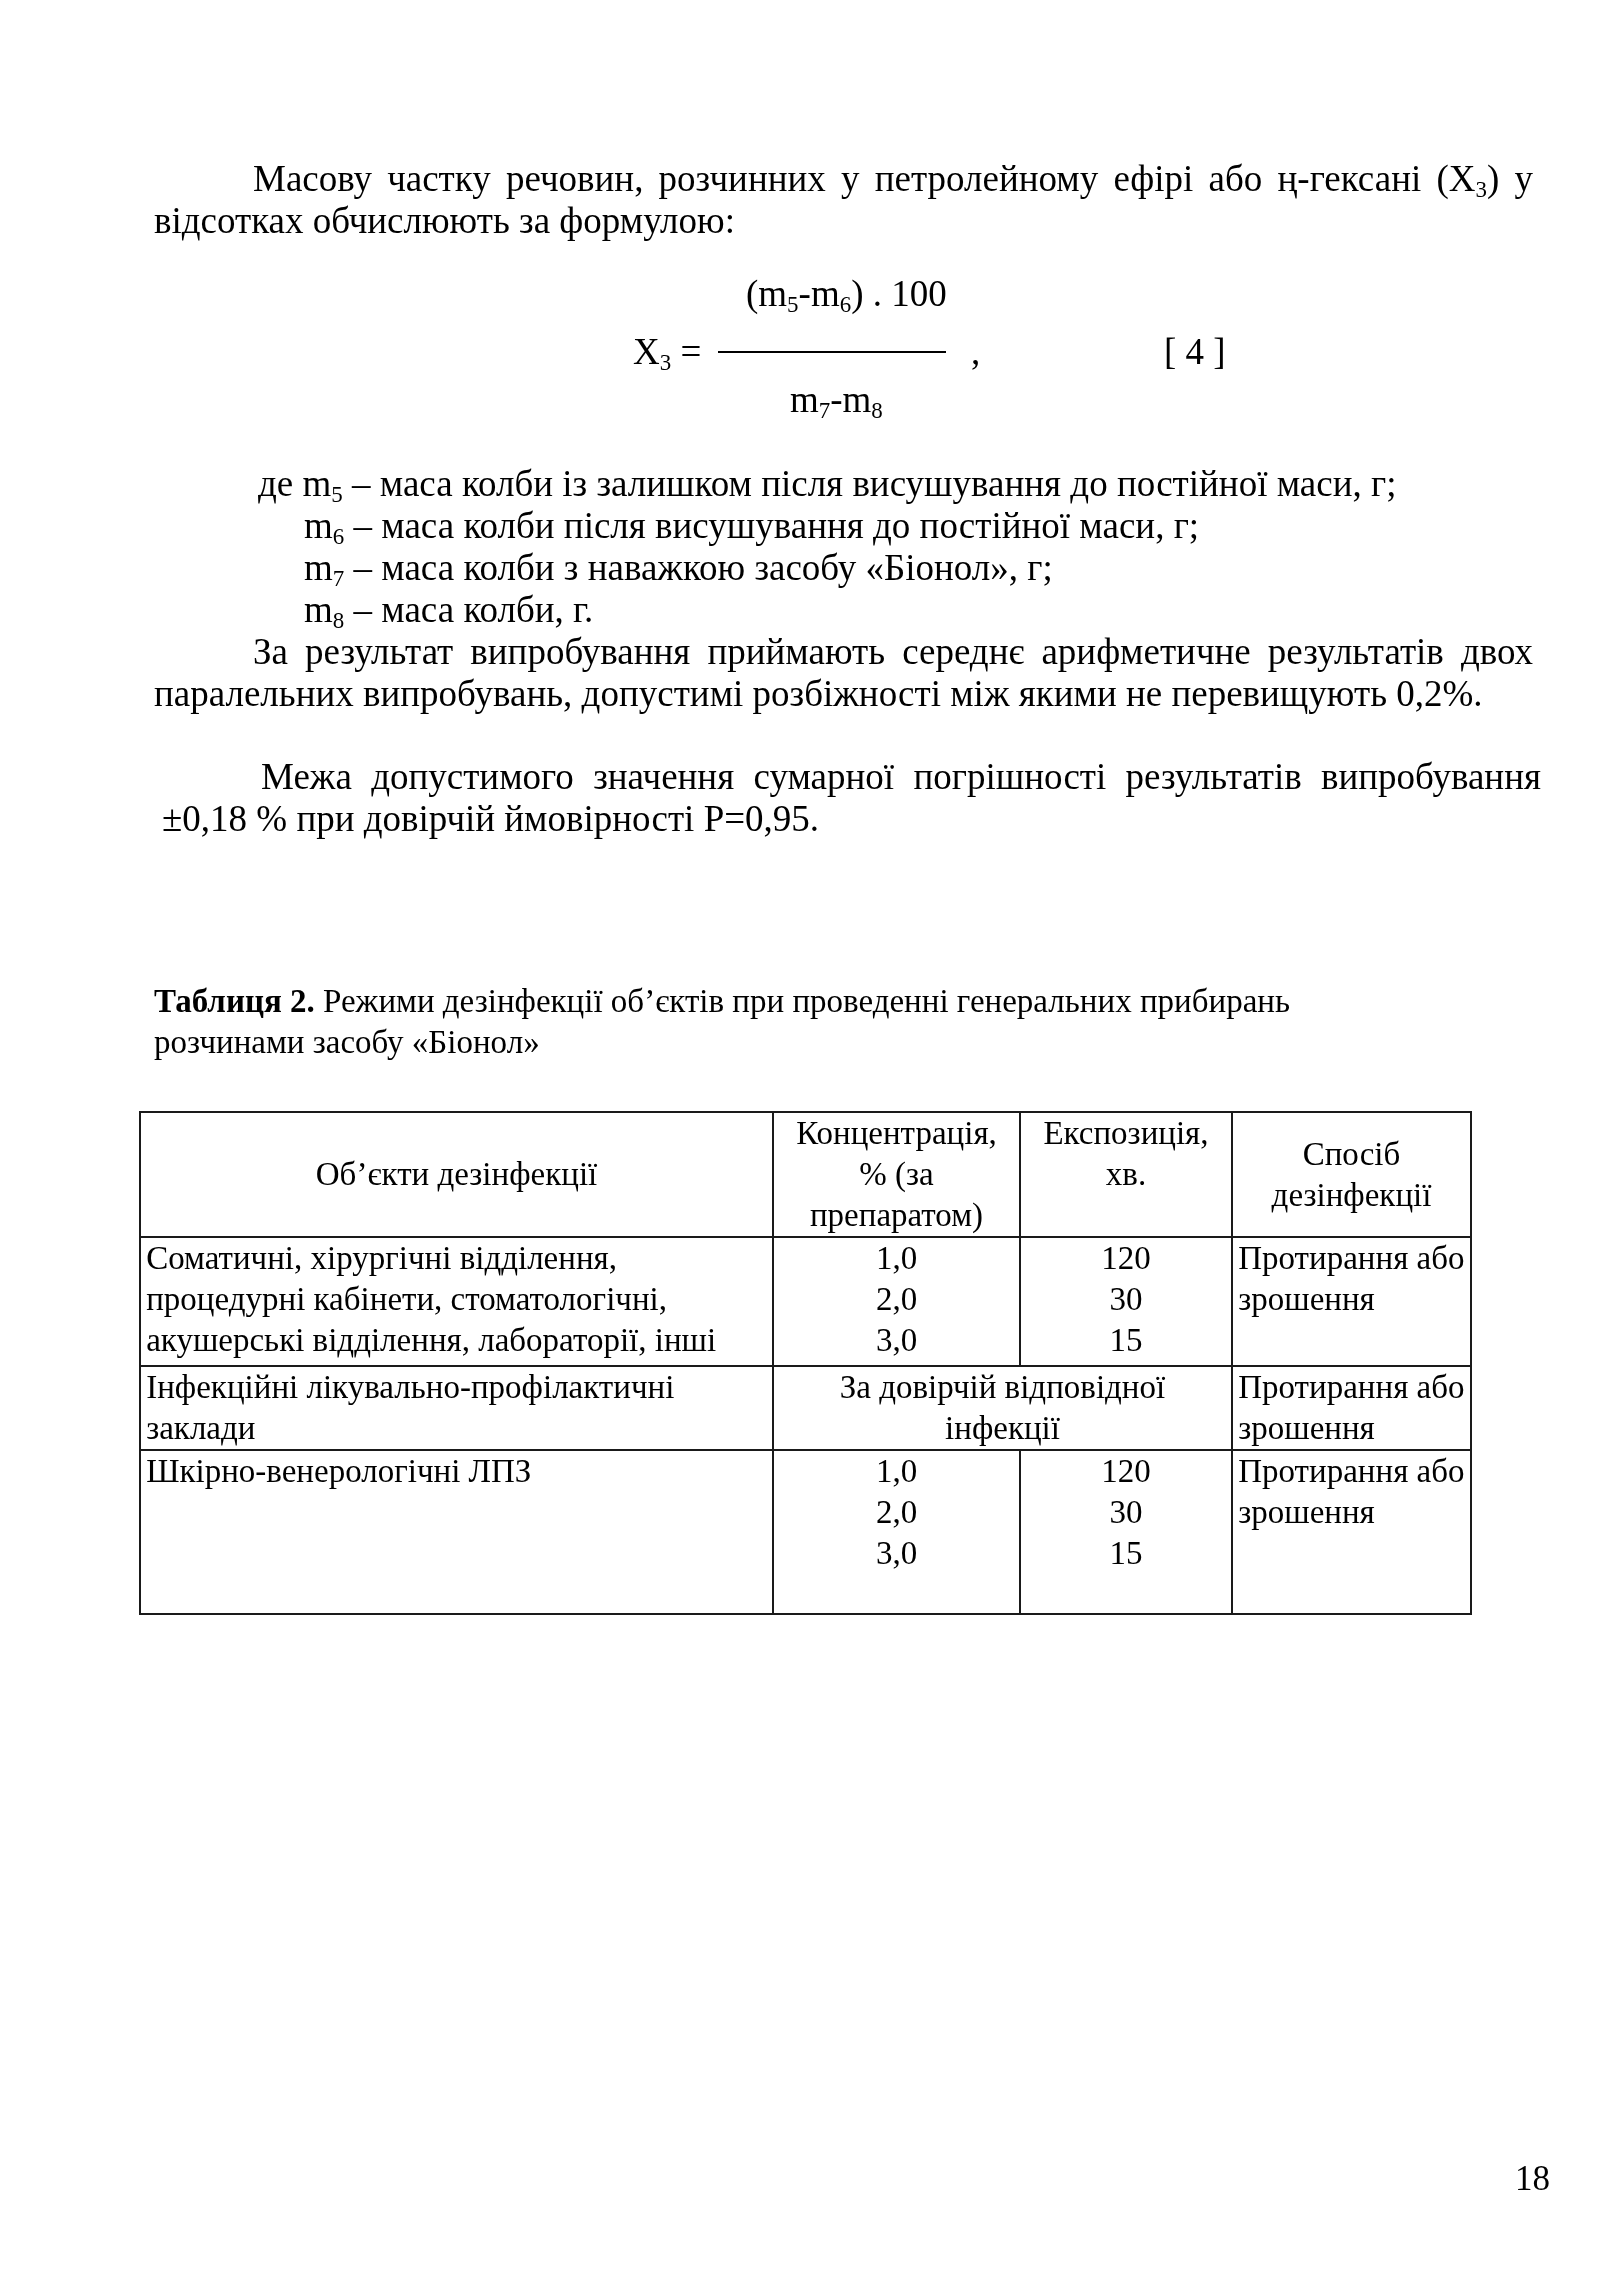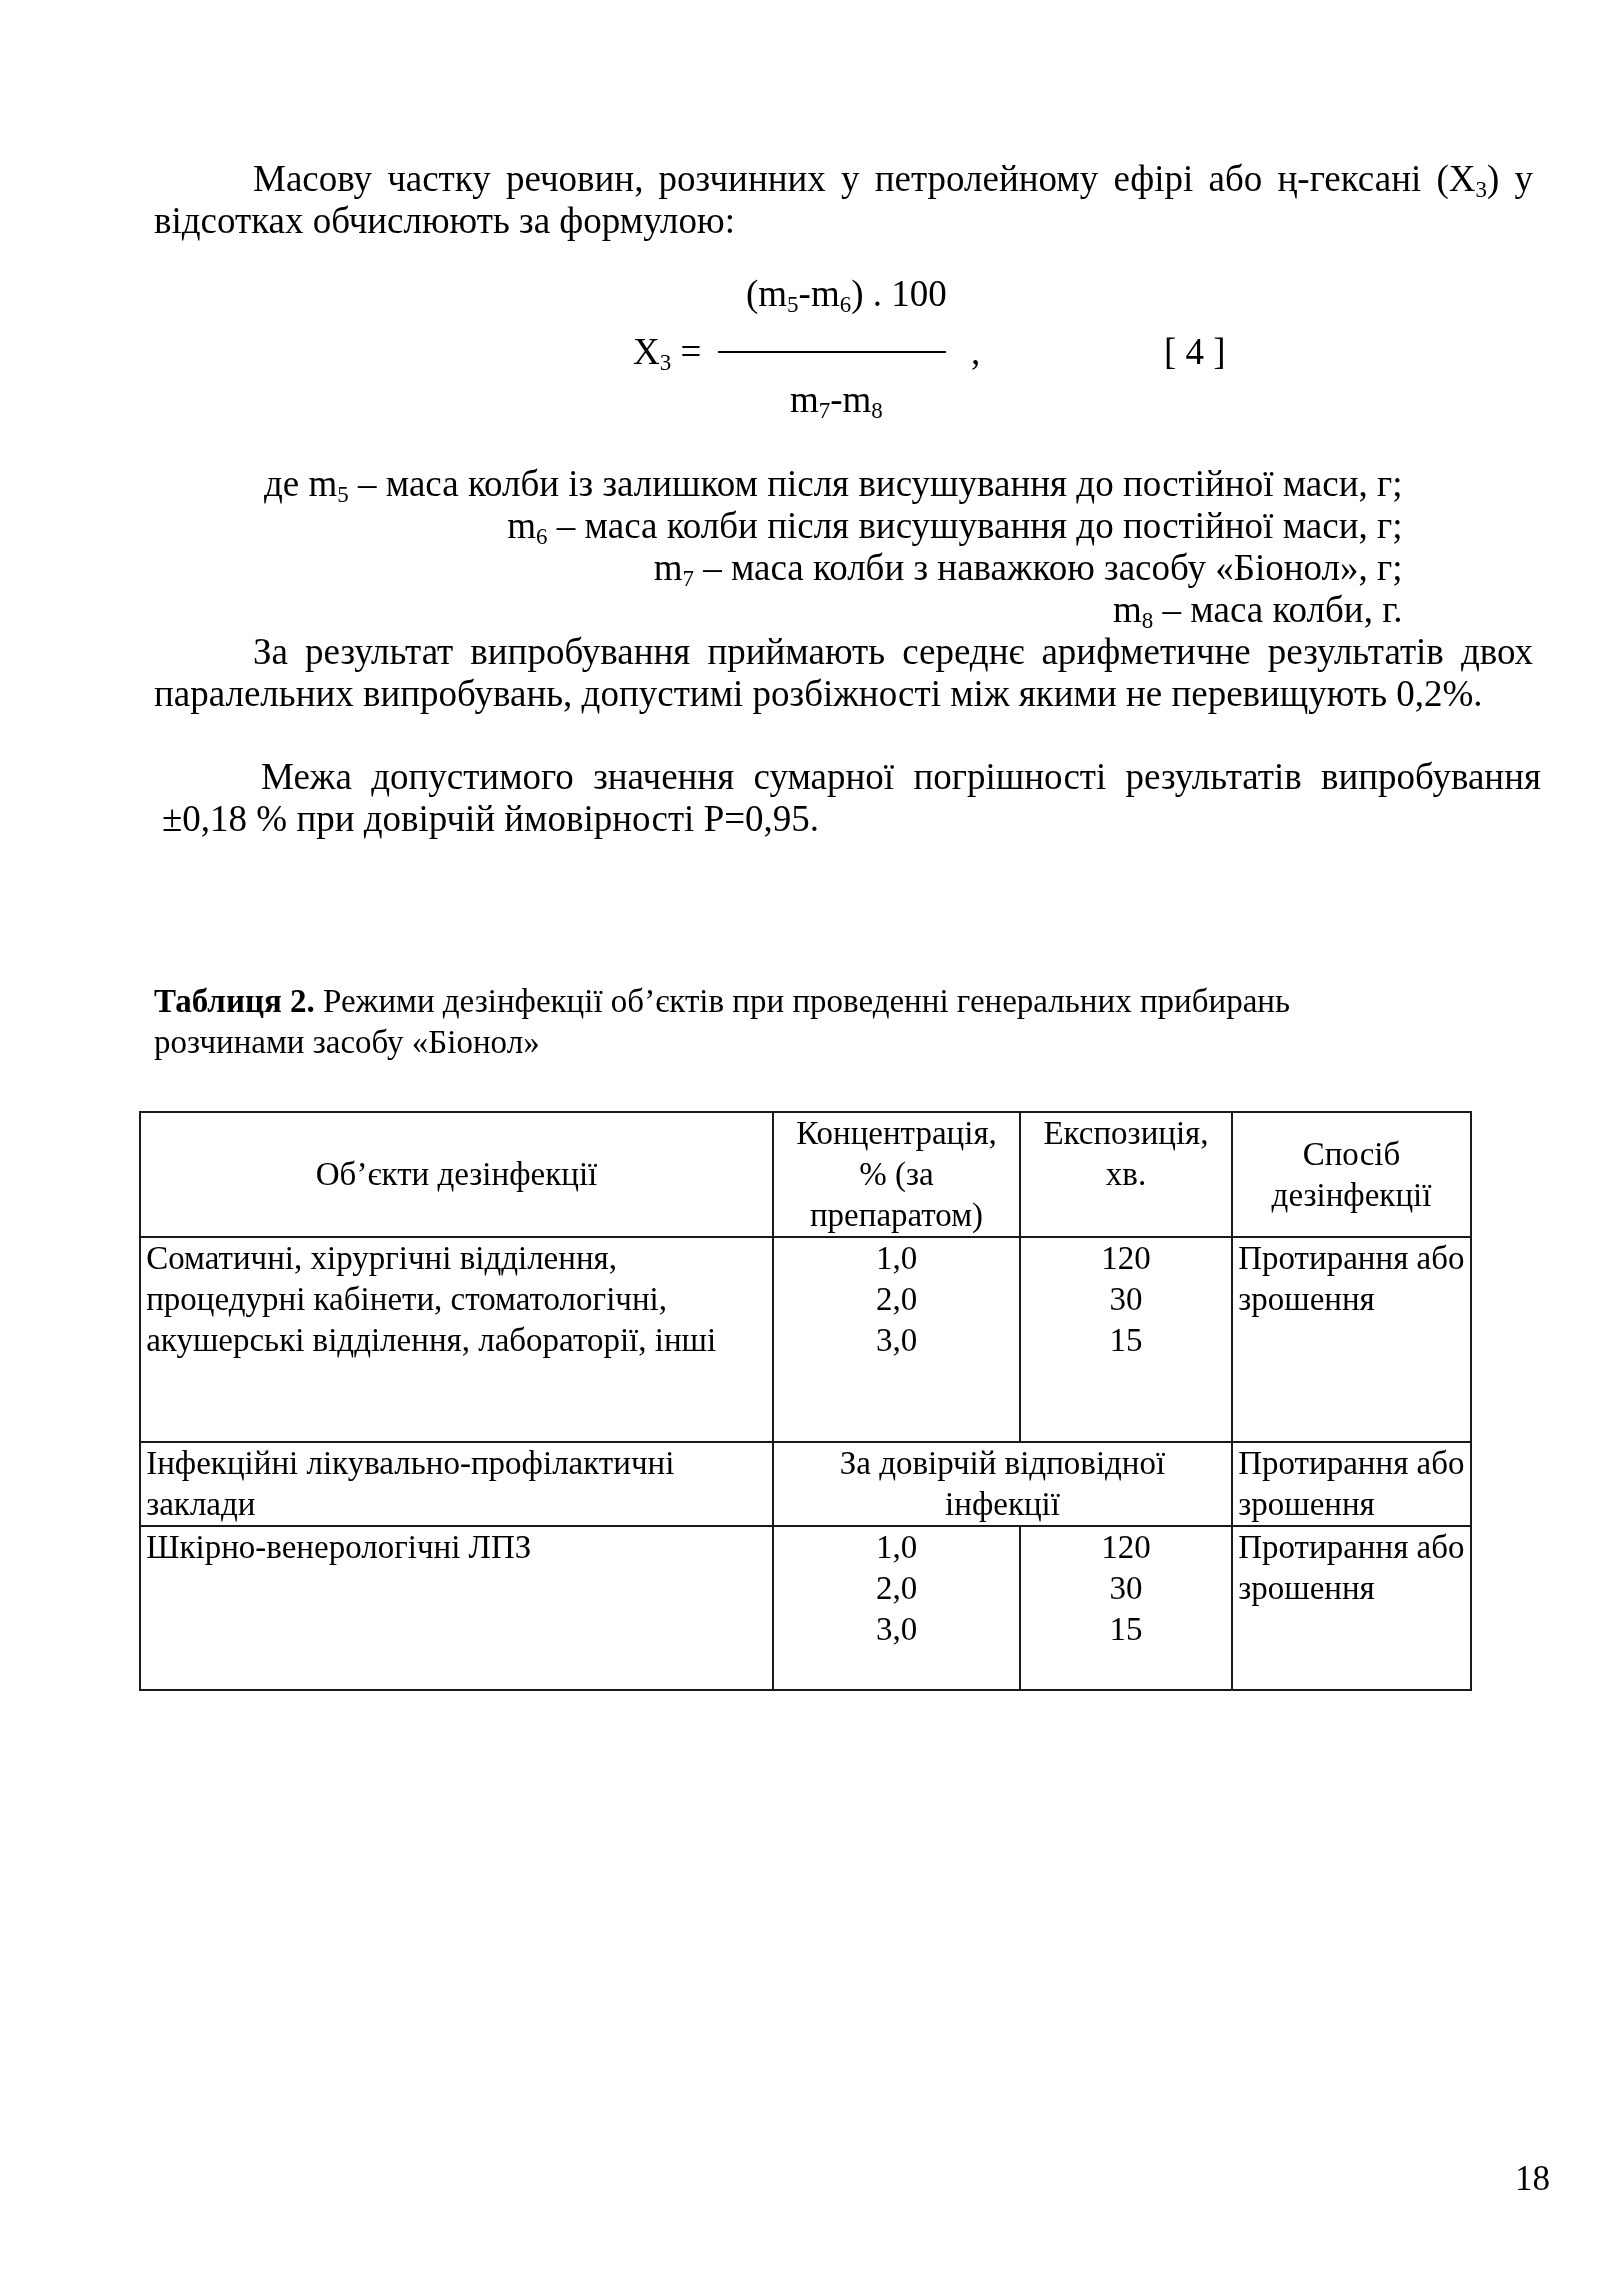--- a/index.html
+++ b/index.html
@@ -4,21 +4,21 @@
 <style>
   html, body { margin: 0; padding: 0; background: #ffffff; }
   body { width: 1623px; height: 2295px; position: relative; overflow: hidden;
          font-family: "Liberation Serif", "DejaVu Serif", serif; color: #000; }
   .para { position: absolute; left: 154px; width: 1379px; font-size: 37px; line-height: 42px; }
   .indent { text-indent: 99px; }
   .justify { text-align: justify; text-align-last: left; }
   sub { font-size: 0.62em; vertical-align: -0.28em; line-height: 0; }
   .formula { position: absolute; font-size: 37px; line-height: 42px; white-space: nowrap; }
   .frac-line { position: absolute; height: 2px; background: #000; }
-  .defs { position: absolute; left: 264px; font-size: 37px; line-height: 42px; text-align: right; }
+  .defs { position: absolute; left: 258px; font-size: 37px; line-height: 42px; }
   .defs div { white-space: nowrap; }
   .defs .sub-indent { padding-left: 46px; }
   .caption { position: absolute; left: 154px; width: 1276px; font-size: 33px; line-height: 41px; }
   .caption b { font-weight: bold; }
   table.tbl { position: absolute; left: 139px; top: 1111px; border-collapse: collapse;
               font-size: 33px; line-height: 41px; }
   table.tbl td { border: 2px solid #1a1a1a; vertical-align: top; padding: 0 5.2px; }
   .c { text-align: center; }
   .vc { vertical-align: middle !important; }
   .pageno { position: absolute; left: 1515px; top: 2159px; font-size: 35px; line-height: 39px; }
@@ -56,21 +56,21 @@
     <col style="width:212px">
     <col style="width:239px">
   </colgroup>
   <tbody>
       <tr style="height:124px;">
     <td class="c vc">Об’єкти дезінфекції</td>
     <td class="c">Концентрація, %  (за препаратом)</td>
     <td class="c">Експозиція, хв.</td>
     <td class="c vc">Спосіб дезінфекції</td>
   </tr>
-  <tr style="height:205px;">
+  <tr style="height:129px;">
     <td>Соматичні, хірургічні відділення, процедурні кабінети, стоматологічні, акушерські відділення, лабораторії, інші</td>
     <td class="c">
       <div>1,0</div>
       <div>2,0</div>
       <div>3,0</div>
     </td>
     <td class="c">
       <div>120</div>
       <div>30</div>
       <div>15</div>

